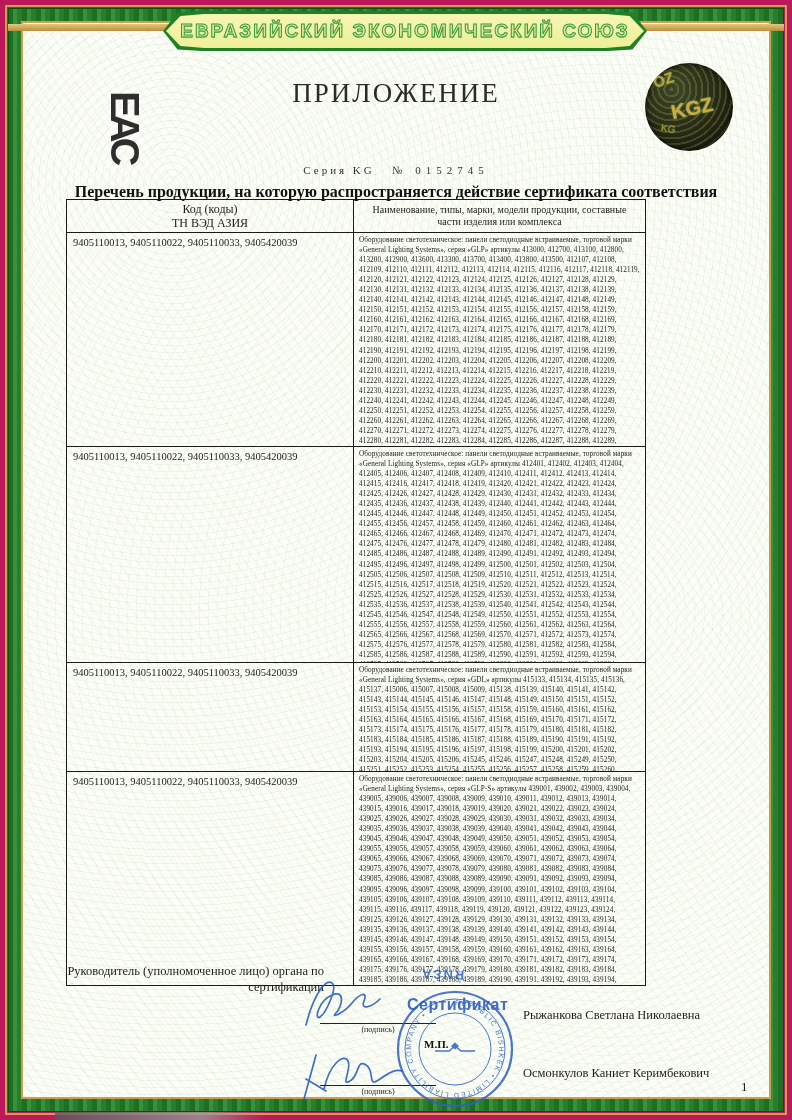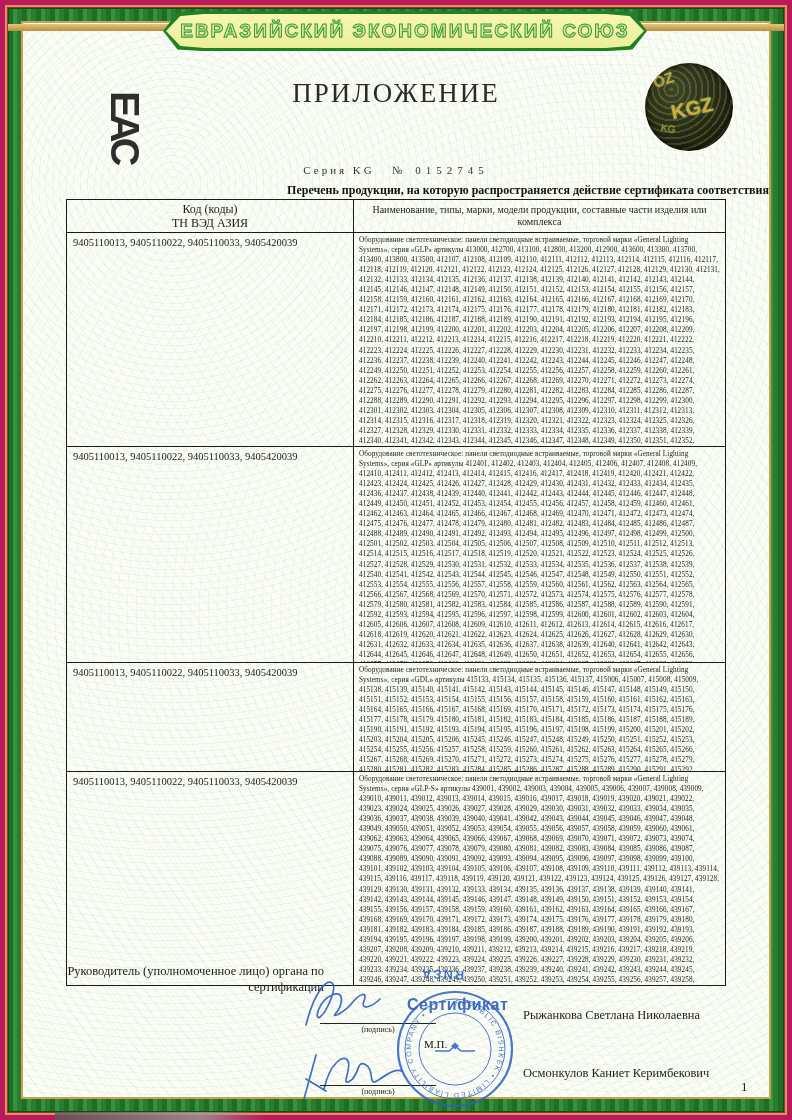--- a/index.html
+++ b/index.html
@@ -45,41 +45,41 @@
         radial-gradient(circle at 35% 30%,#3a4628,#1a2112 70%);
       box-shadow:inset 0 0 6px #000;overflow:hidden;}
   .seal i{position:absolute;font-style:normal;font-family:"Liberation Sans",sans-serif;
       color:#d2a845;text-shadow:0 0 2px #7c5;}
   .seal .s1{left:8px;top:8px;font-size:15px;font-weight:bold;transform:rotate(-18deg);opacity:.9;}
   .seal .s2{left:26px;top:34px;font-size:20px;font-weight:bold;transform:rotate(-12deg);}
   .seal .s3{left:16px;top:60px;font-size:10px;transform:rotate(8deg);opacity:.8;}
   .series{position:absolute;left:0;right:0;top:141px;text-align:center;
       font-size:11px;letter-spacing:3px;color:#333;}
   .series b{font-weight:normal;letter-spacing:5px;}
-  .subtitle{position:absolute;left:0;right:0;top:160px;text-align:right;
-      font-weight:bold;font-size:12px;color:#111;}
-  
-  table.main{position:absolute;left:43px;top:176px;width:660px;border-collapse:collapse;
+  .subtitle{position:absolute;left:0;right:0;top:160px;text-align:center;
+      font-weight:bold;font-size:16px;color:#111;}
+  
+  table.main{position:absolute;left:43px;top:176px;width:580px;border-collapse:collapse;
       table-layout:fixed;}
   table.main th,table.main td{border:1.4px solid #1a1a1a;vertical-align:top;}
   th.h1{width:282px;font-weight:normal;font-size:12px;line-height:14px;text-align:center;padding:2px;}
   th.h2{font-weight:normal;font-size:10px;line-height:12px;text-align:center;padding:4px 6px;}
   td.codes{padding:3px 8px 3px 6px;font-size:10.5px;line-height:13px;}
   td.desc{padding:0;}
   td.desc .clip{overflow:hidden;padding:2px 5px;font-size:7.2px;line-height:10.05px;
       letter-spacing:.1px;text-align:left;}
   .r1 .clip{height:209px;} .r2 .clip{height:211px;} .r3 .clip{height:104px;} .r4 .clip{height:209px;}
   
   .f-label{position:absolute;left:39px;width:262px;font-size:12.5px;line-height:16px;color:#1d1d1d;}
   .fl1{top:940px;text-align:right;} .fl2{top:1007px;}
   .sig-line{position:absolute;left:297px;width:116px;border-bottom:1.3px solid #222;height:0;}
   .sl1{top:1000px;} .sl2{top:1062px;}
   .sig-cap{position:absolute;left:297px;width:116px;text-align:center;font-size:8px;color:#222;}
   .sc1{top:1002px;} .sc2{top:1064px;}
-  .mp{position:absolute;left:401px;top:1015px;font-weight:normal;font-size:11px;color:#111;}
+  .mp{position:absolute;left:401px;top:1015px;font-weight:bold;font-size:11px;color:#111;}
   .name{position:absolute;left:500px;width:240px;font-size:12.5px;color:#1d1d1d;}
   .n1{top:985px;} .n2{top:1043px;}
   .pageno{position:absolute;left:718px;top:1056px;font-size:13px;color:#222;}
   .stamp{position:absolute;left:372px;top:966px;width:120px;height:120px;opacity:.85;}
   .stamp-name{position:absolute;left:384px;top:973px;font-family:"Liberation Sans",sans-serif;
       font-weight:bold;font-size:16px;color:#2e5fc0;letter-spacing:.5px;opacity:.9;}
   .stamp-azia{position:absolute;left:399px;top:944px;font-family:"Liberation Sans",sans-serif;
       font-weight:bold;font-size:13px;color:#2e5fc0;transform:rotate(182deg) scaleX(-1);
       letter-spacing:2px;opacity:.85;}
   .autograph{position:absolute;}

